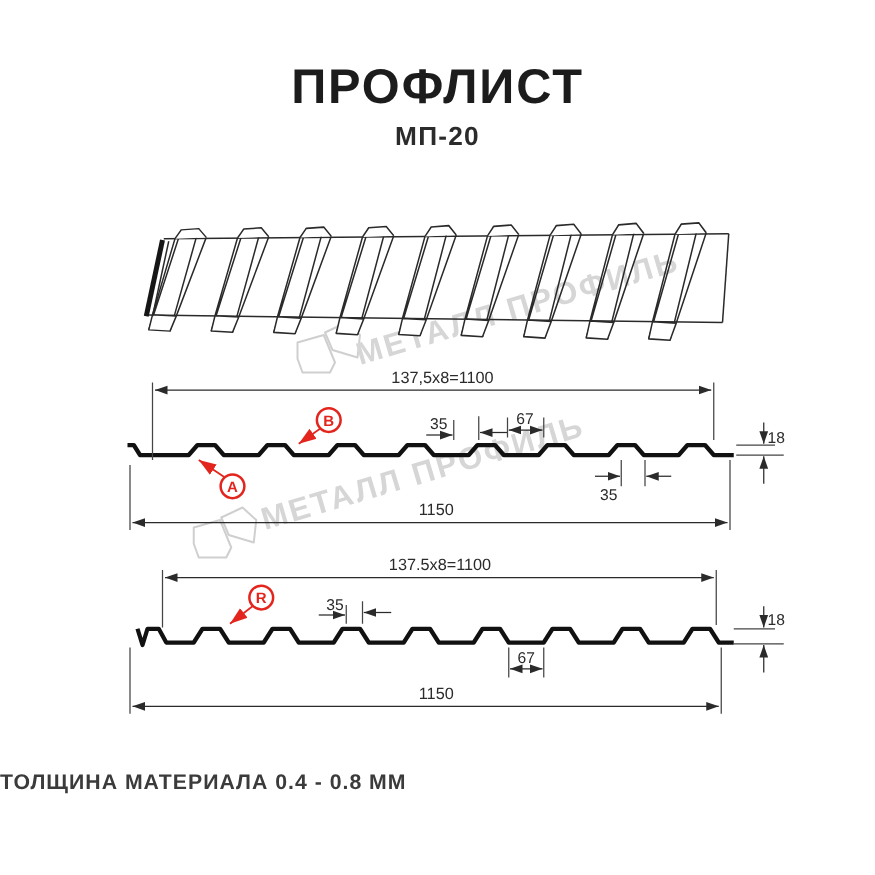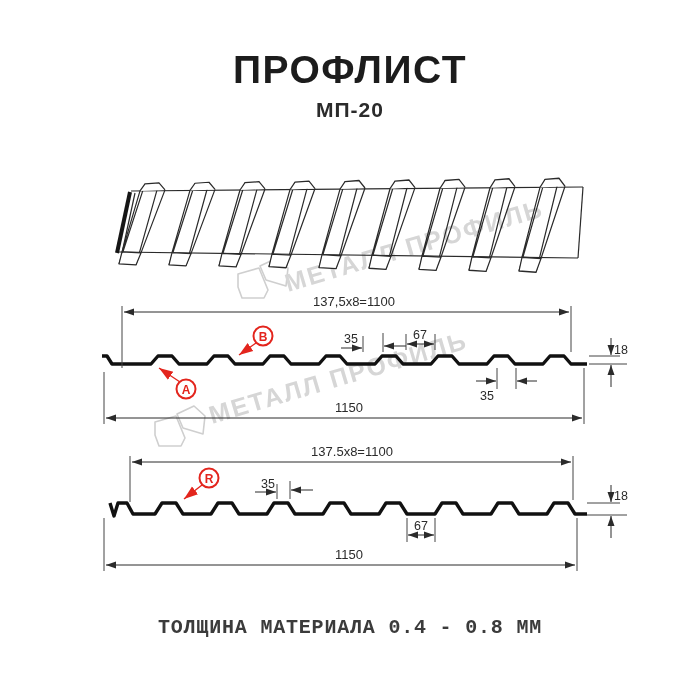--- a/index.html
+++ b/index.html
@@ -2,22 +2,22 @@
 <html><head>
 <meta charset="utf-8">
 <style>
   html,body{margin:0;padding:0;background:#fff;}
   .canvas{position:relative;width:628px;height:700px;background:#ffffff;overflow:hidden;
           font-family:"Liberation Sans",sans-serif;}
   .title{position:absolute;top:48px;left:0;width:700px;text-align:center;
          font-size:39px;font-weight:800;letter-spacing:1.5px;color:#1c1c1c;}
   .subtitle{position:absolute;top:98px;left:0;width:700px;text-align:center;
             font-size:21px;font-weight:700;letter-spacing:1px;color:#2b2b2b;}
-  .footer{position:absolute;top:616px;left:0;width:700px;text-align:center;
-          font-size:20px;font-weight:600;letter-spacing:.8px;color:#3b3b3b;font-family:Liberation Mono, monospace;}
+  .footer{position:absolute;top:616px;left:0;width:700px;text-align:left;
+          font-size:17px;font-weight:600;letter-spacing:.8px;color:#3b3b3b;}
   svg{position:absolute;top:0;left:0;}
   .dim-text{font-size:13px;fill:#2b2b2b;font-family:"Liberation Sans",sans-serif;}
   .dim-text-sm{font-size:12.5px;fill:#2b2b2b;font-family:"Liberation Sans",sans-serif;}
   .red-letter{font-size:12px;font-weight:700;fill:#e3251d;font-family:"Liberation Sans",sans-serif;}
   .wm-text{font-size:25px;font-weight:700;letter-spacing:2px;fill:#d6d6d6;
            font-family:"Liberation Sans",sans-serif;}
 </style>
 </head>
 <body>
 

